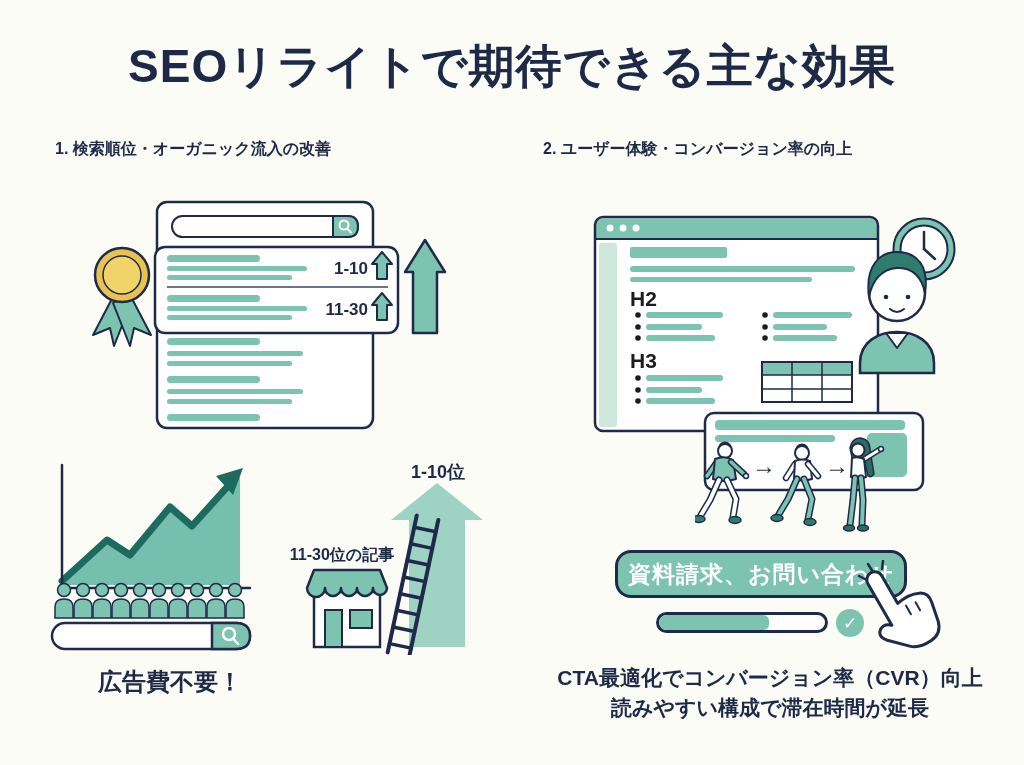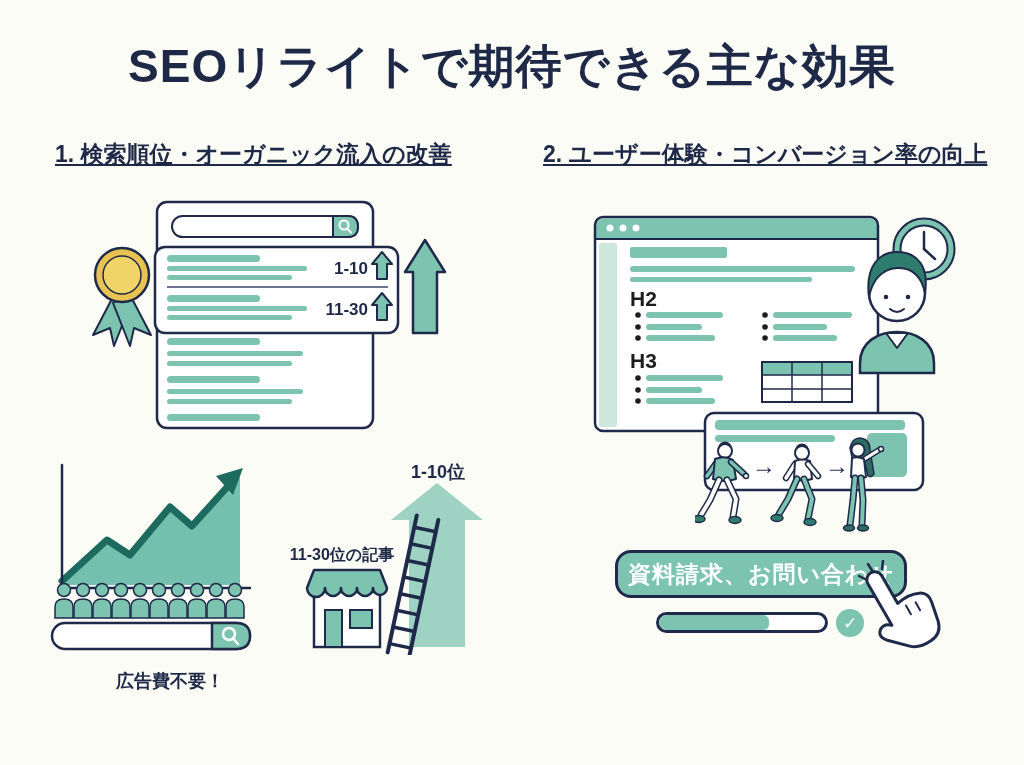--- a/index.html
+++ b/index.html
@@ -8,27 +8,27 @@
     background:#fcfcf6;overflow:hidden;
     font-family:"Liberation Sans","DejaVu Sans",sans-serif;
     color:#1f2a4b;
   }
   .abs{position:absolute;}
   .page-title{
     left:0;top:36px;width:1024px;text-align:center;
     font-size:46px;font-weight:800;letter-spacing:1px;color:#1e2947;
   }
   .section-heading{
-    top:139px;font-size:23px;font-weight:800;color:#1e2947;white-space:nowrap;text-decoration:underline;
+    top:139px;font-size:16px;font-weight:800;color:#1e2947;white-space:nowrap;
   }
   .sh-left{left:55px;}
   .sh-right{left:543px;}
   .caption{
     text-align:center;font-weight:800;color:#1e2947;
-    font-size:18px;line-height:31px;white-space:nowrap;
+    font-size:24px;line-height:31px;white-space:nowrap;
   }
   .cap-organic{left:40px;top:666px;width:260px;}
   .cap-ranking{left:268px;top:666px;width:255px;}
   .cap-cvr{left:520px;top:663px;width:500px;font-size:21px;line-height:30px;}
   .cta-button{
     left:615px;top:550px;width:292px;height:48px;
     background:#7cc4b0;border:3px solid #1f2a4b;border-radius:16px;
     display:flex;align-items:center;justify-content:center;
     color:#ffffff;font-size:23px;font-weight:800;letter-spacing:1px;
     box-sizing:border-box;
@@ -334,14 +334,18 @@
       <g stroke="#1f2a4b" stroke-width="2" stroke-linecap="round">
         <line x1="58" y1="48" x2="58" y2="58"></line>
         <line x1="68" y1="50" x2="68" y2="59"></line>
       </g>
     </g>
   </svg>
 
   <div class="abs caption cap-organic">
     <div>広告費不要！</div>
   </div>
+  <div class="abs caption cap-cvr">
+    <div>CTA最適化でコンバージョン率（CVR）向上</div>
+    <div>読みやすい構成で滞在時間が延長</div>
+  </div>
 
 </div>
 
 </body></html>

